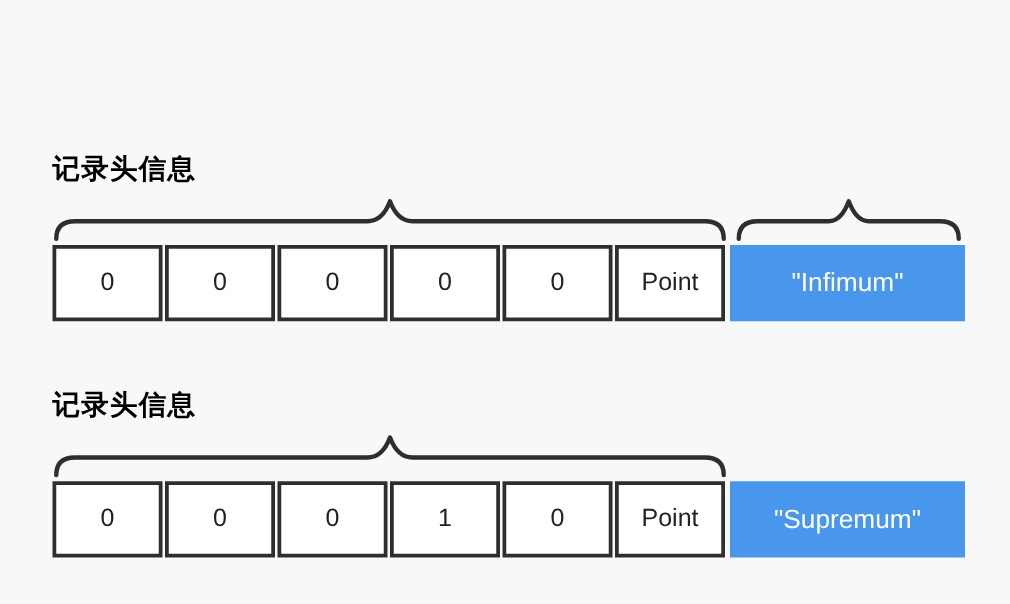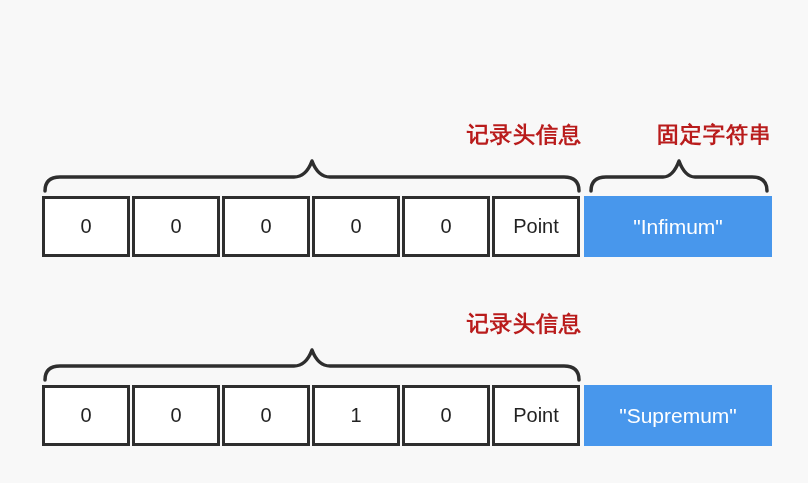--- a/index.html
+++ b/index.html
@@ -15,24 +15,24 @@
     width: 808px;
     height: 483px;
     background: #f8f8f8;
     overflow: hidden;
   }
 
   .brace-label {
     position: absolute;
     height: 30px;
     line-height: 30px;
-    text-align: right;
+    text-align: left;
     font-size: 22px;
     font-weight: 700;
-    color: #b91c1c;
+    color: #000000;
     letter-spacing: 1px;
   }
   .brace-svg {
     position: absolute;
     display: block;
   }
   .cell-row {
     position: absolute;
     display: flex;
     gap: 2px;
@@ -62,21 +62,20 @@
     color: #ffffff;
   }
 </style>
 </head>
 <body>
 
 <div class="canvas">
 
   <div class="brace-label" style="left:42px; top:120px; width:540px;">记录头信息</div>
 
-  <div class="brace-label" style="left:582px; top:120px; width:190px;">固定字符串</div>
 
   <svg class="brace-svg" style="left:42px; top:156px;" width="540" height="38" viewBox="0 0 540 38">
     <path d="M 3 35 Q 3 21 18 21 L 252 21 Q 264 21 270 5 Q 276 21 288 21 L 522 21 Q 537 21 537 35" fill="none" stroke="#2e2e2e" stroke-width="3.5" stroke-linecap="round" stroke-linejoin="round"></path>
   </svg>
 
   <svg class="brace-svg" style="left:588px; top:156px;" width="182" height="38" viewBox="0 0 182 38">
     <path d="M 3 35 Q 3 21 18 21 L 75 21 Q 85 21 91 5 Q 97 21 107 21 L 164 21 Q 179 21 179 35" fill="none" stroke="#2e2e2e" stroke-width="3.5" stroke-linecap="round" stroke-linejoin="round"></path>
   </svg>
 
   <div class="cell-row" style="left:42px; top:196px;">

